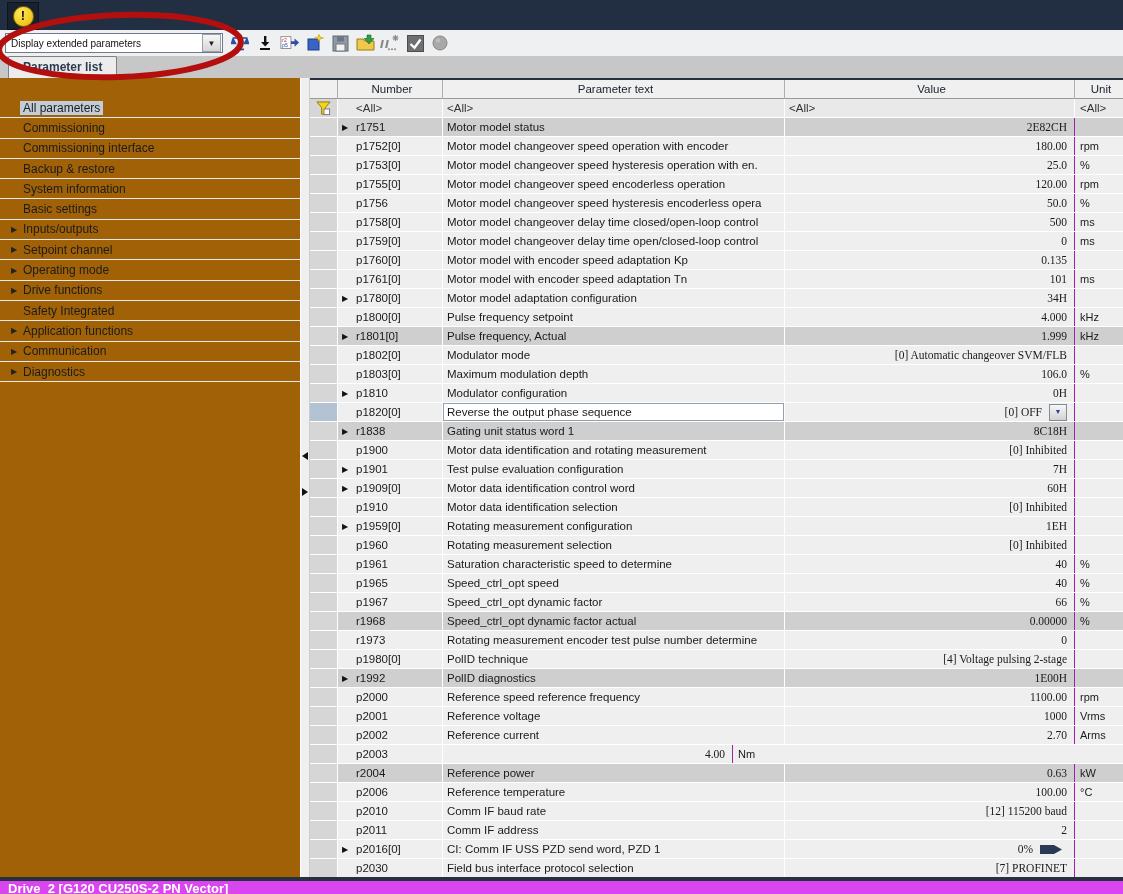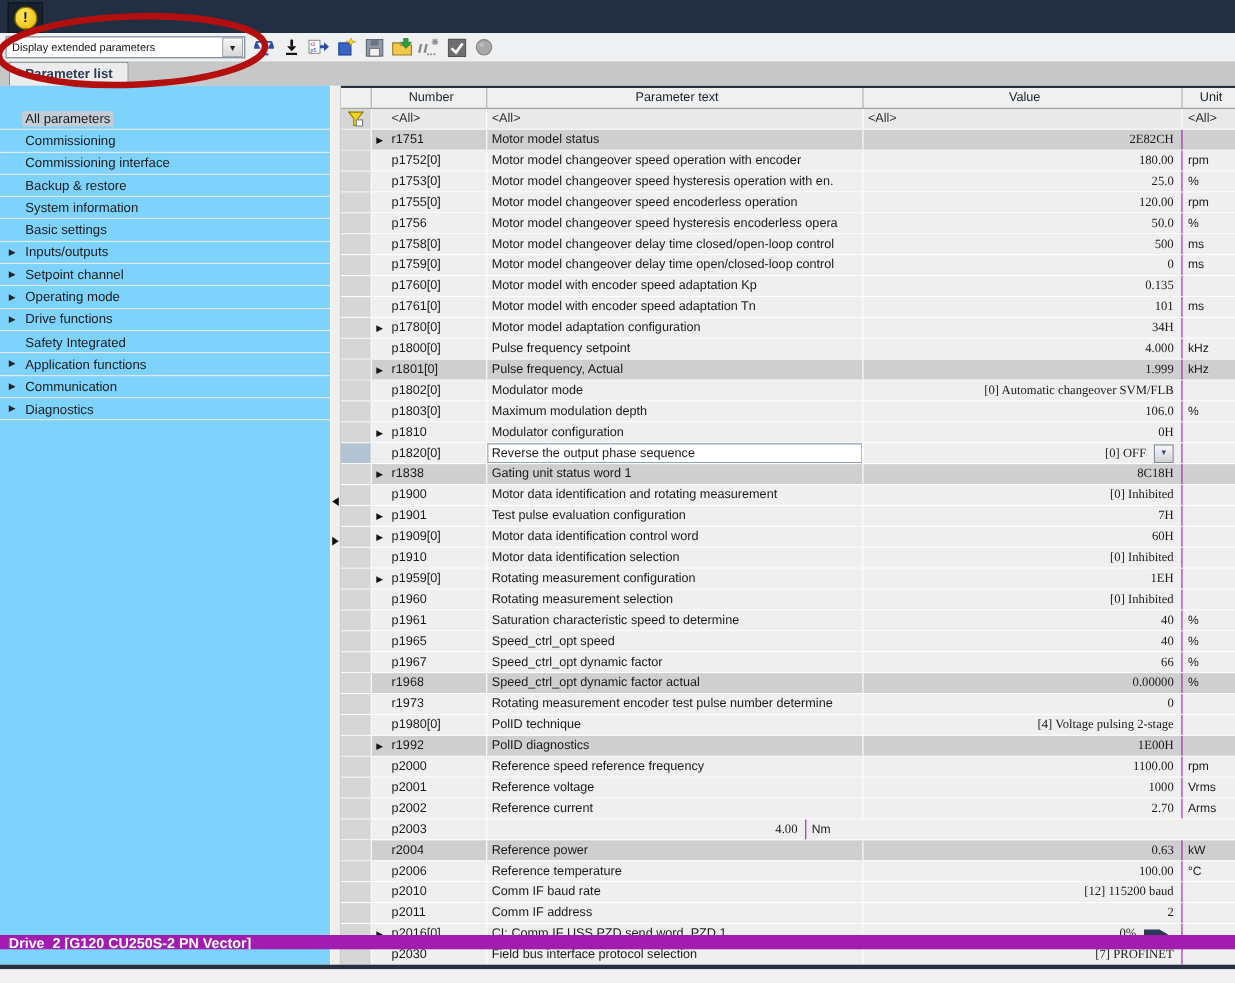--- a/index.html
+++ b/index.html
@@ -17,21 +17,21 @@
   .combo{position:absolute;left:5px;top:3px;width:218px;height:20px;background:#fff;border:1px solid #70798a;box-sizing:border-box;display:flex;align-items:center;}
   .combo-text{flex:1;font-size:10px;color:#111;padding-left:5px;white-space:nowrap;overflow:hidden;}
   .combo-arrow{width:17px;height:16px;margin-right:1px;background:linear-gradient(#f7f7f7,#d6d6d6);border:1px solid #9aa0a8;display:flex;align-items:center;justify-content:center;font-size:8px;color:#222;}
   .tools{position:absolute;left:230px;top:3px;display:flex;gap:5px;align-items:center;}
   .tool{width:20px;height:20px;display:flex;align-items:center;justify-content:center;}
   
   .tabbar{position:absolute;left:0;top:56px;width:1123px;height:22px;background:#c7c7c7;}
   .tab{position:absolute;left:8px;top:0;height:22px;padding:0 14px;background:#ececec;border:1px solid #808080;border-bottom:none;border-radius:2px 2px 0 0;box-sizing:border-box;font-size:12px;font-weight:bold;color:#2c3b52;line-height:20px;}
   
   .main{position:absolute;left:0;top:78px;width:1123px;height:799px;}
-  .sidebar{position:absolute;left:0;top:0;width:300px;height:799px;background:#7dd3fc;box-sizing:border-box;padding-top:20px;overflow:hidden;}
+  .sidebar{position:absolute;left:0;top:0;width:300px;height:799px;background:#a16207;box-sizing:border-box;padding-top:20px;overflow:hidden;text-align:center;}
   .side-item{display:flex;align-items:center;height:19.3px;border-bottom:1px solid #e9e9e9;font-size:12px;color:#1b1b1b;cursor:default;}
   .side-arrow{width:12px;padding-left:8px;font-size:8px;color:#222;}
   .side-label{padding:0 3px;white-space:nowrap;}
   .side-item.selected .side-label{background:#c3cdd8;}
   .splitter{position:absolute;left:300px;top:0;width:10px;height:799px;background:#efefef;border-left:1px solid #fff;border-right:1px solid #cdcdcd;box-sizing:border-box;}
   .sash{position:absolute;left:1px;width:0;height:0;border-top:4px solid transparent;border-bottom:4px solid transparent;}
   .sash.left{top:374px;border-right:6px solid #111;}
   .sash.right{top:410px;border-left:6px solid #111;}
   
   .tablearea{position:absolute;left:310px;top:0;width:813px;height:799px;border-top:2px solid #26303f;box-sizing:border-box;overflow:hidden;background:#efefef;}
@@ -48,21 +48,21 @@
   .tc.num{width:105px;border-right:1px solid #fff;display:flex;align-items:center;font-size:11.5px;color:#1a1a1a;}
   .exp{width:14px;padding-left:4px;font-size:8px;color:#111;flex:none;}
   .ntxt{white-space:nowrap;overflow:hidden;}
   .tc.ptext{width:342px;border-right:1px solid #fff;font-size:11.5px;color:#1a1a1a;line-height:18px;padding-left:4px;white-space:nowrap;overflow:hidden;}
   .trow.selected .tc.ptext{background:#fff;box-shadow:inset 0 0 0 1px #94a1af;}
   .tc.val{width:290px;border-right:1px solid #a21caf;display:flex;align-items:center;justify-content:flex-end;gap:7px;padding-right:7px;font-size:11.5px;color:#1a1a1a;white-space:nowrap;overflow:hidden;font-family:Liberation Serif, serif;}
   .tc.unit{flex:1;font-size:11px;color:#1a1a1a;line-height:18px;padding-left:5px;white-space:nowrap;overflow:hidden;}
   .combo-btn{width:16px;height:15px;background:linear-gradient(#f7f7f7,#d2d2d2);border:1px solid #7f8c9a;display:flex;align-items:center;justify-content:center;font-size:7px;color:#2743a0;flex:none;}
   
   .bottom-navy{position:absolute;left:0;top:877px;width:1123px;height:4px;background:#26303f;}
-  .statusbar{position:absolute;left:0;top:850px;width:1123px;height:13px;background:#a21caf;overflow:hidden;}
+  .statusbar{position:absolute;left:0;top:881px;width:1123px;height:13px;background:#d946ef;overflow:hidden;}
   .status-title{font-size:13px;font-weight:bold;color:#fff;padding-left:8px;line-height:16px;white-space:nowrap;}
   
   .annotation{position:absolute;left:-6px;top:6px;width:270px;height:84px;pointer-events:none;z-index:50;}
 </style>
 </head>
 <body>
 
 <div class="titlebar">
   <div class="app-btn">
     <div class="warn-icon">!</div>

